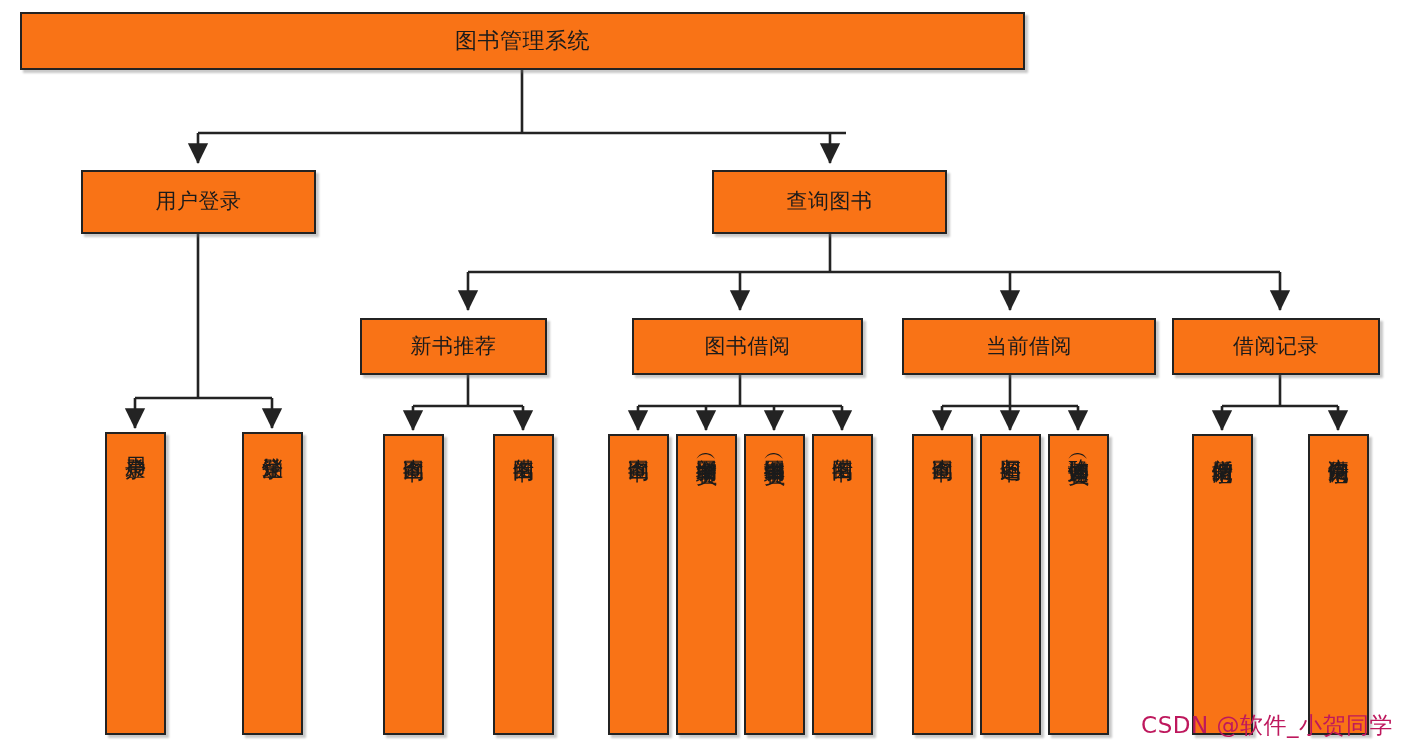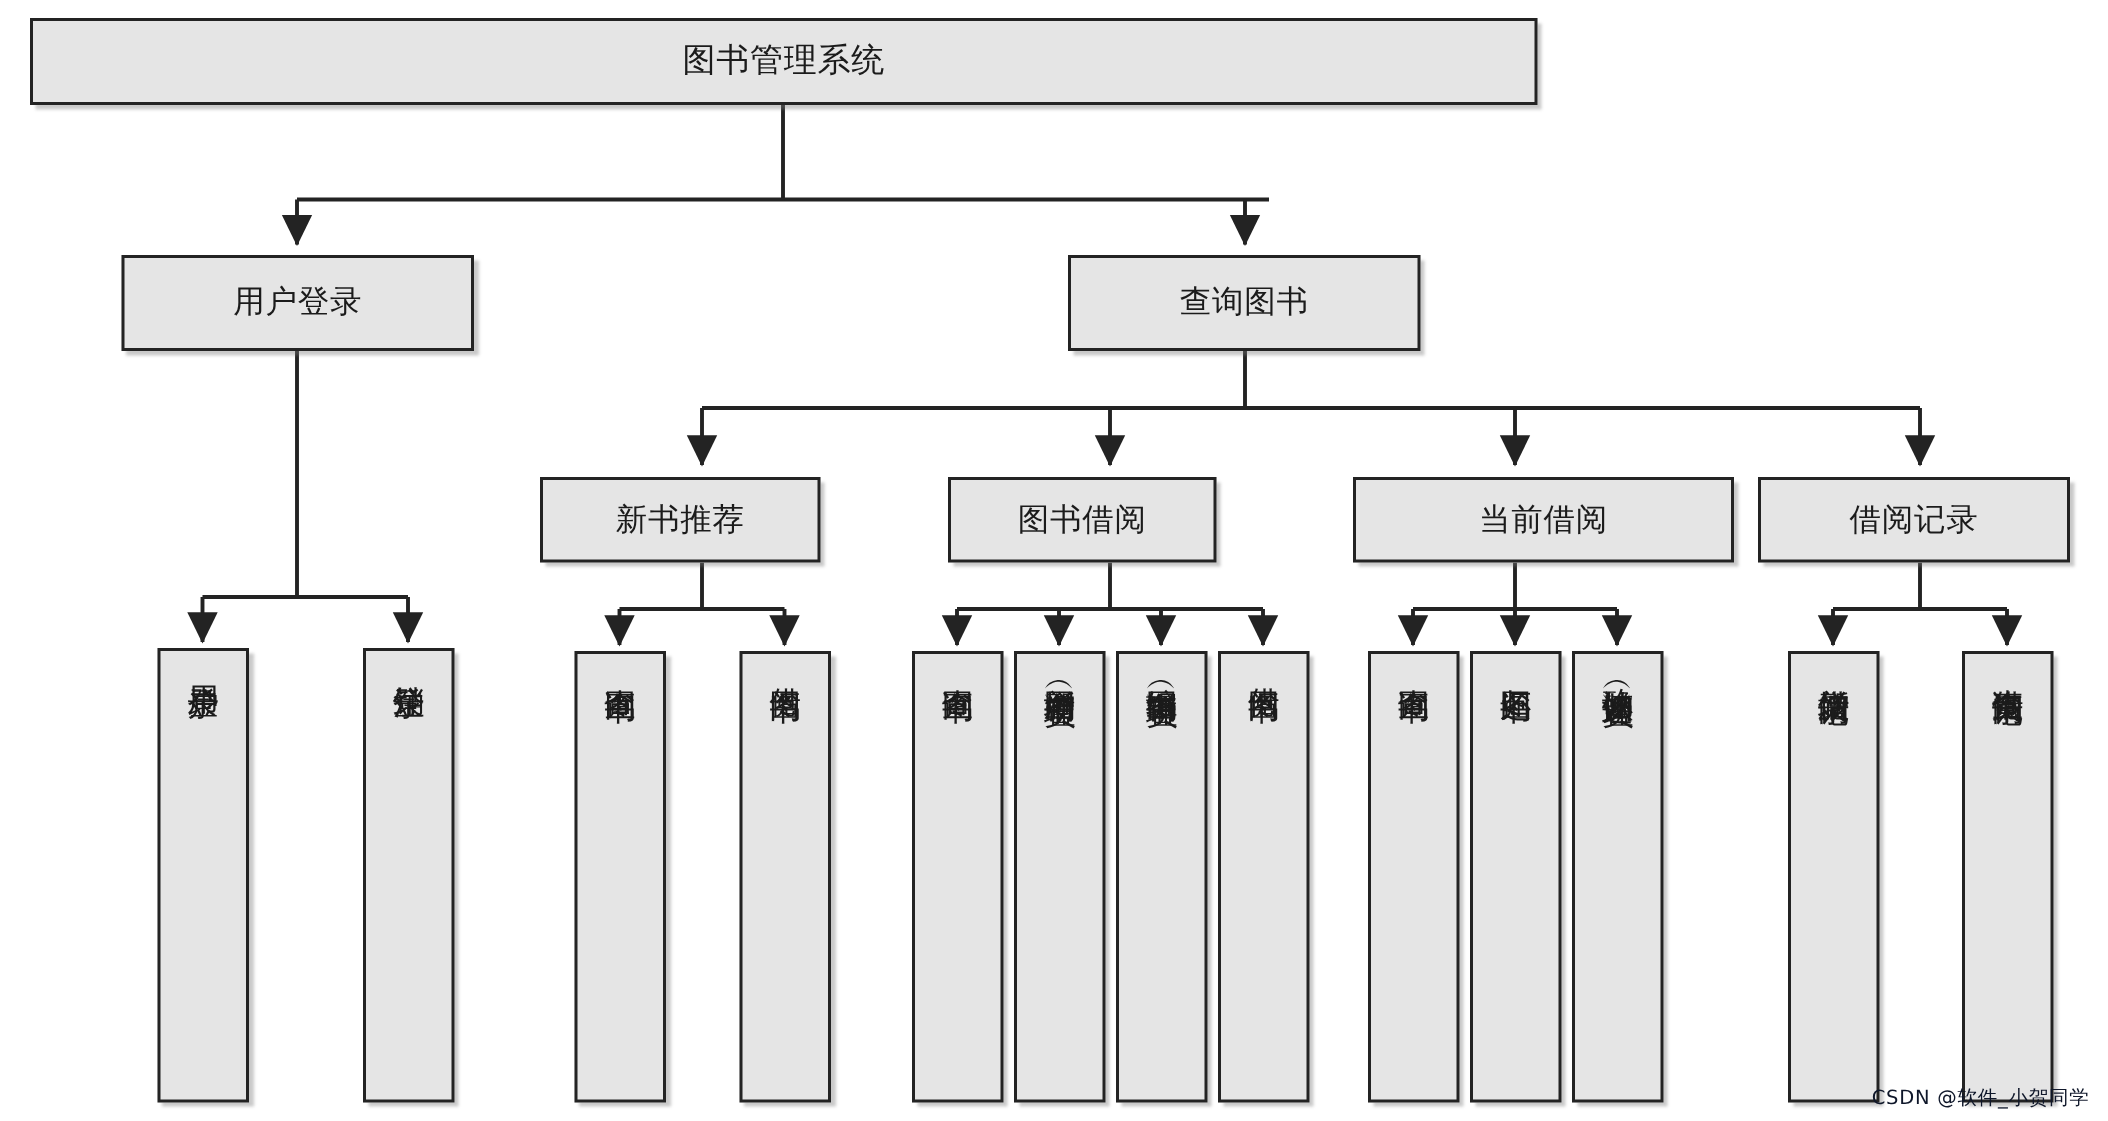--- a/index.html
+++ b/index.html
@@ -22,21 +22,21 @@
     position: absolute;
     left: 0;
     top: 0;
     width: 1405px;
     height: 747px;
     pointer-events: none;
   }
   .node {
     position: absolute;
     box-sizing: border-box;
-    background: #e5e5e5;
+    background: #f97316;
     border: 2.5px solid #232323;
     box-shadow: 3px 3px 2px rgba(120,120,120,0.40);
     display: flex;
     align-items: center;
     justify-content: center;
     color: #1b1b1b;
     z-index: 3;
   }
   .node .label {
     display: block;
@@ -63,22 +63,22 @@
     text-orientation: upright;
     font-size: 21px;
     line-height: 1.05;
     letter-spacing: 1px;
     white-space: nowrap;
   }
   #watermark {
     position: absolute;
     right: 12px;
     bottom: 6px;
-    font-size: 13px;
-    color: #0f172a;
+    font-size: 23px;
+    color: #be185d;
     letter-spacing: 0.5px;
     z-index: 6;
     white-space: nowrap;
     margin-top: 44px;
   }
 </style>
 </head>
 <body>
 
 <div id="diagram-canvas">
@@ -140,21 +140,21 @@
   <div class="node h" style="left:81px; top:170px; width:235px; height:64px;">
     <span class="label">用户登录</span>
   </div>
   <div class="node h" style="left:712px; top:170px; width:235px; height:64px;">
     <span class="label">查询图书</span>
   </div>
 
   <div class="node h" style="left:360px; top:318px; width:187px; height:57px;">
     <span class="label">新书推荐</span>
   </div>
-  <div class="node h" style="left:632px; top:318px; width:179px; height:57px;">
+  <div class="node h" style="left:632px; top:318px; width:231px; height:57px;">
     <span class="label">图书借阅</span>
   </div>
   <div class="node h" style="left:902px; top:318px; width:254px; height:57px;">
     <span class="label">当前借阅</span>
   </div>
   <div class="node h" style="left:1172px; top:318px; width:208px; height:57px;">
     <span class="label">借阅记录</span>
   </div>
 
   <div class="node v" style="left:105px; top:432px; width:61px; height:303px;">

